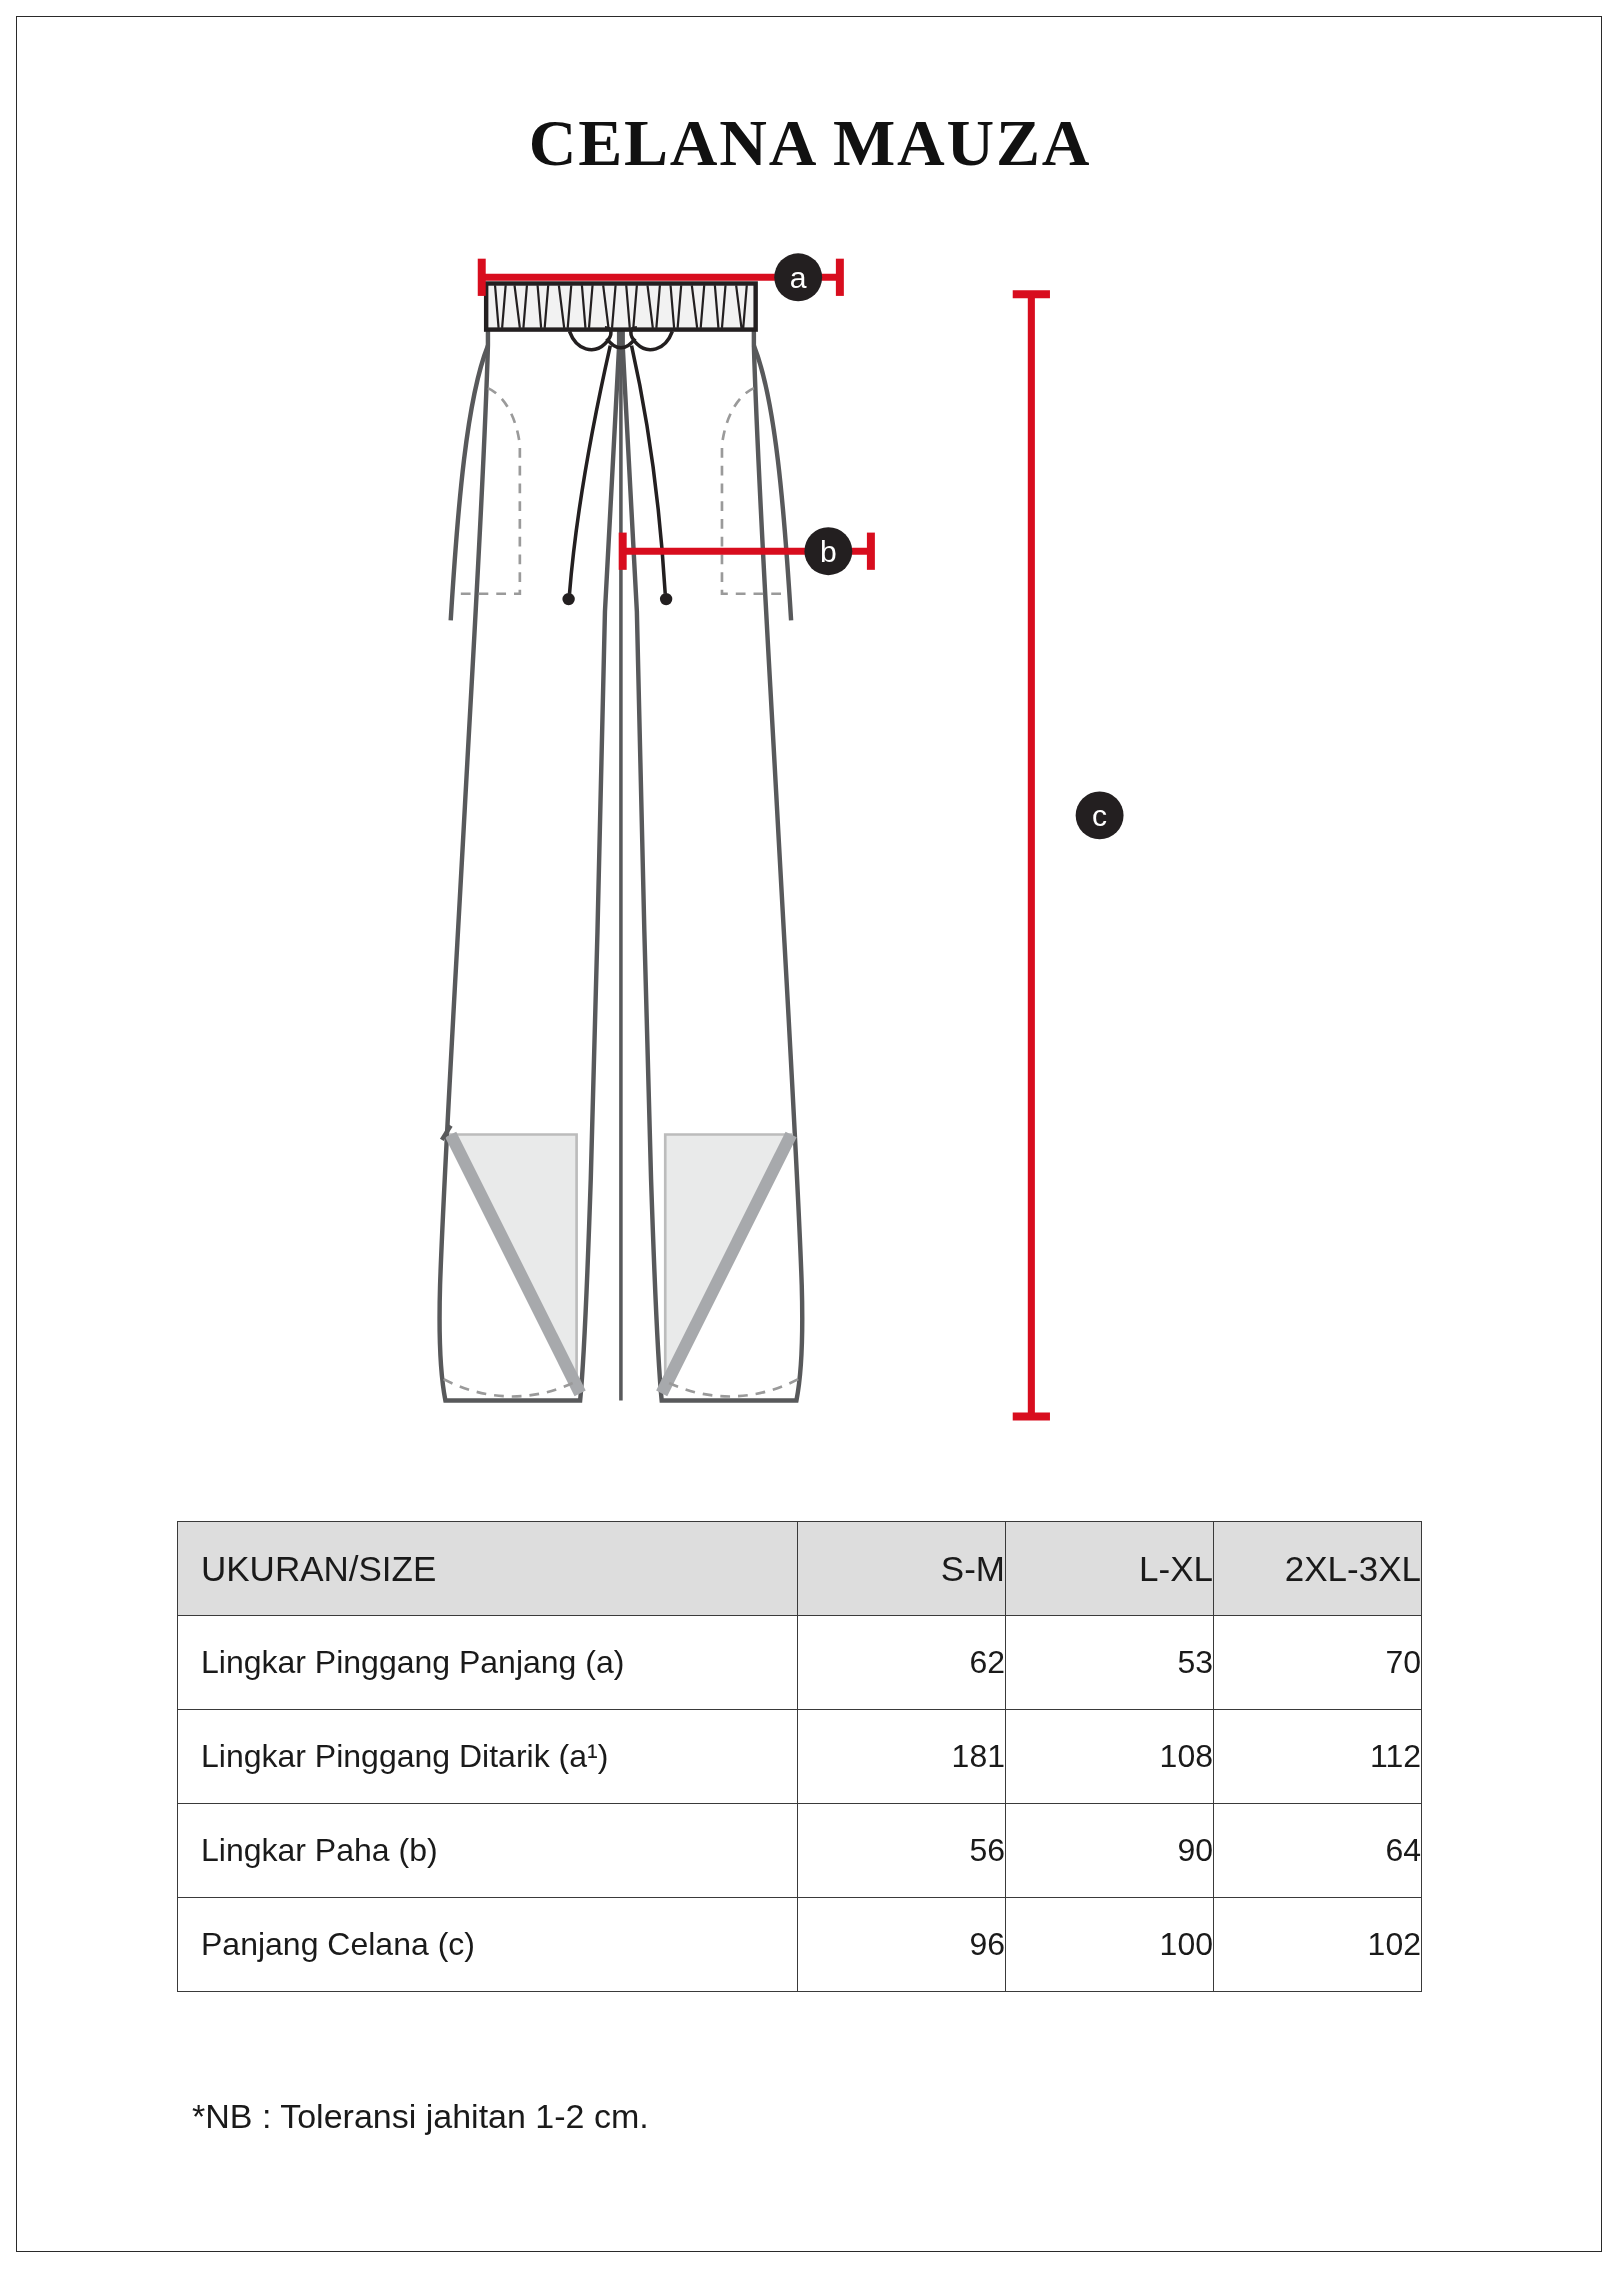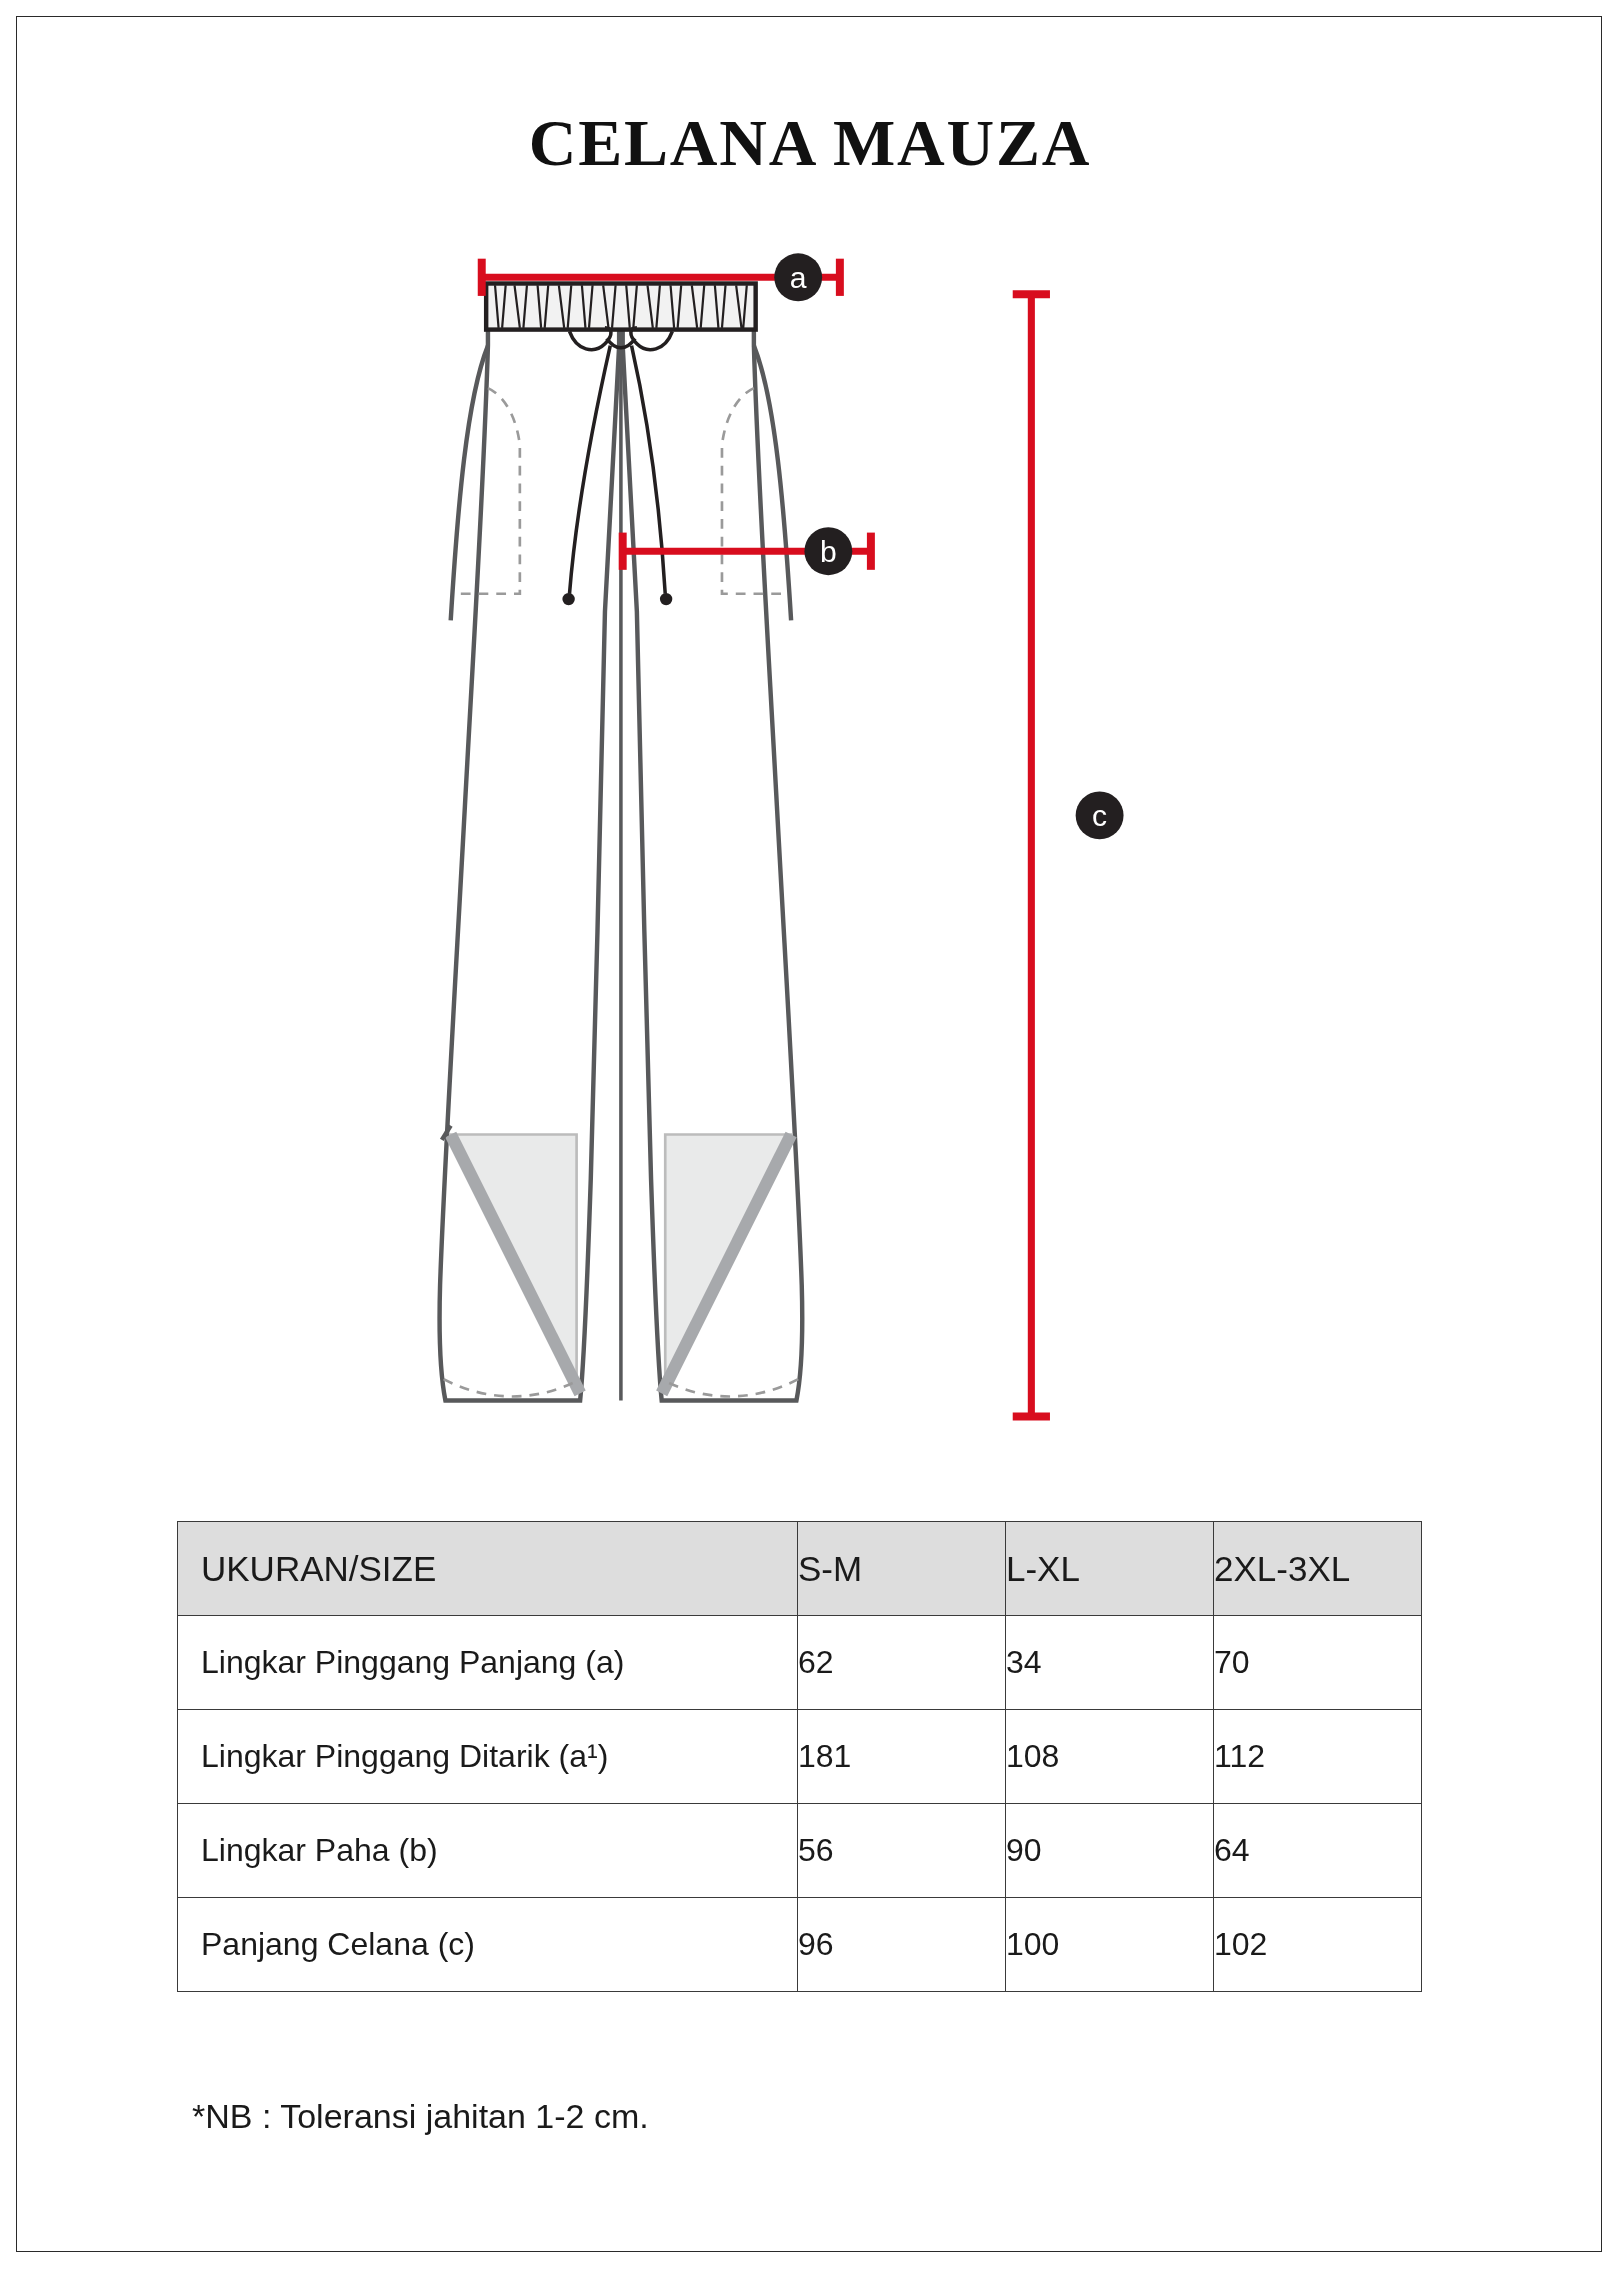--- a/index.html
+++ b/index.html
@@ -71,21 +71,21 @@
   .size-table thead th {
     background: #dddddd;
     font-size: 35px;
   }
   .size-table th.c-label, .size-table td.c-label {
     text-align: left;
     padding-left: 23px;
     width: 596px;
   }
   .size-table th.c-val, .size-table td.c-val {
-    text-align: left;
+    text-align: right;
     width: 207px;
   }
   .note {
     position: absolute;
     left: 192px;
     top: 2097px;
     font-size: 34px;
     color: #1a1a1a;
   }
 </style>
@@ -176,21 +176,21 @@
         <th class="c-label">UKURAN/SIZE</th>
         <th class="c-val">S-M</th>
         <th class="c-val">L-XL</th>
         <th class="c-val">2XL-3XL</th>
       </tr>
     </thead>
     <tbody>
       <tr>
         <td class="c-label">Lingkar Pinggang Panjang (a)</td>
         <td class="c-val">62</td>
-        <td class="c-val">34</td>
+        <td class="c-val">53</td>
         <td class="c-val">70</td>
       </tr>
       <tr>
         <td class="c-label">Lingkar Pinggang Ditarik (a¹)</td>
         <td class="c-val">181</td>
         <td class="c-val">108</td>
         <td class="c-val">112</td>
       </tr>
       <tr>
         <td class="c-label">Lingkar Paha (b)</td>

